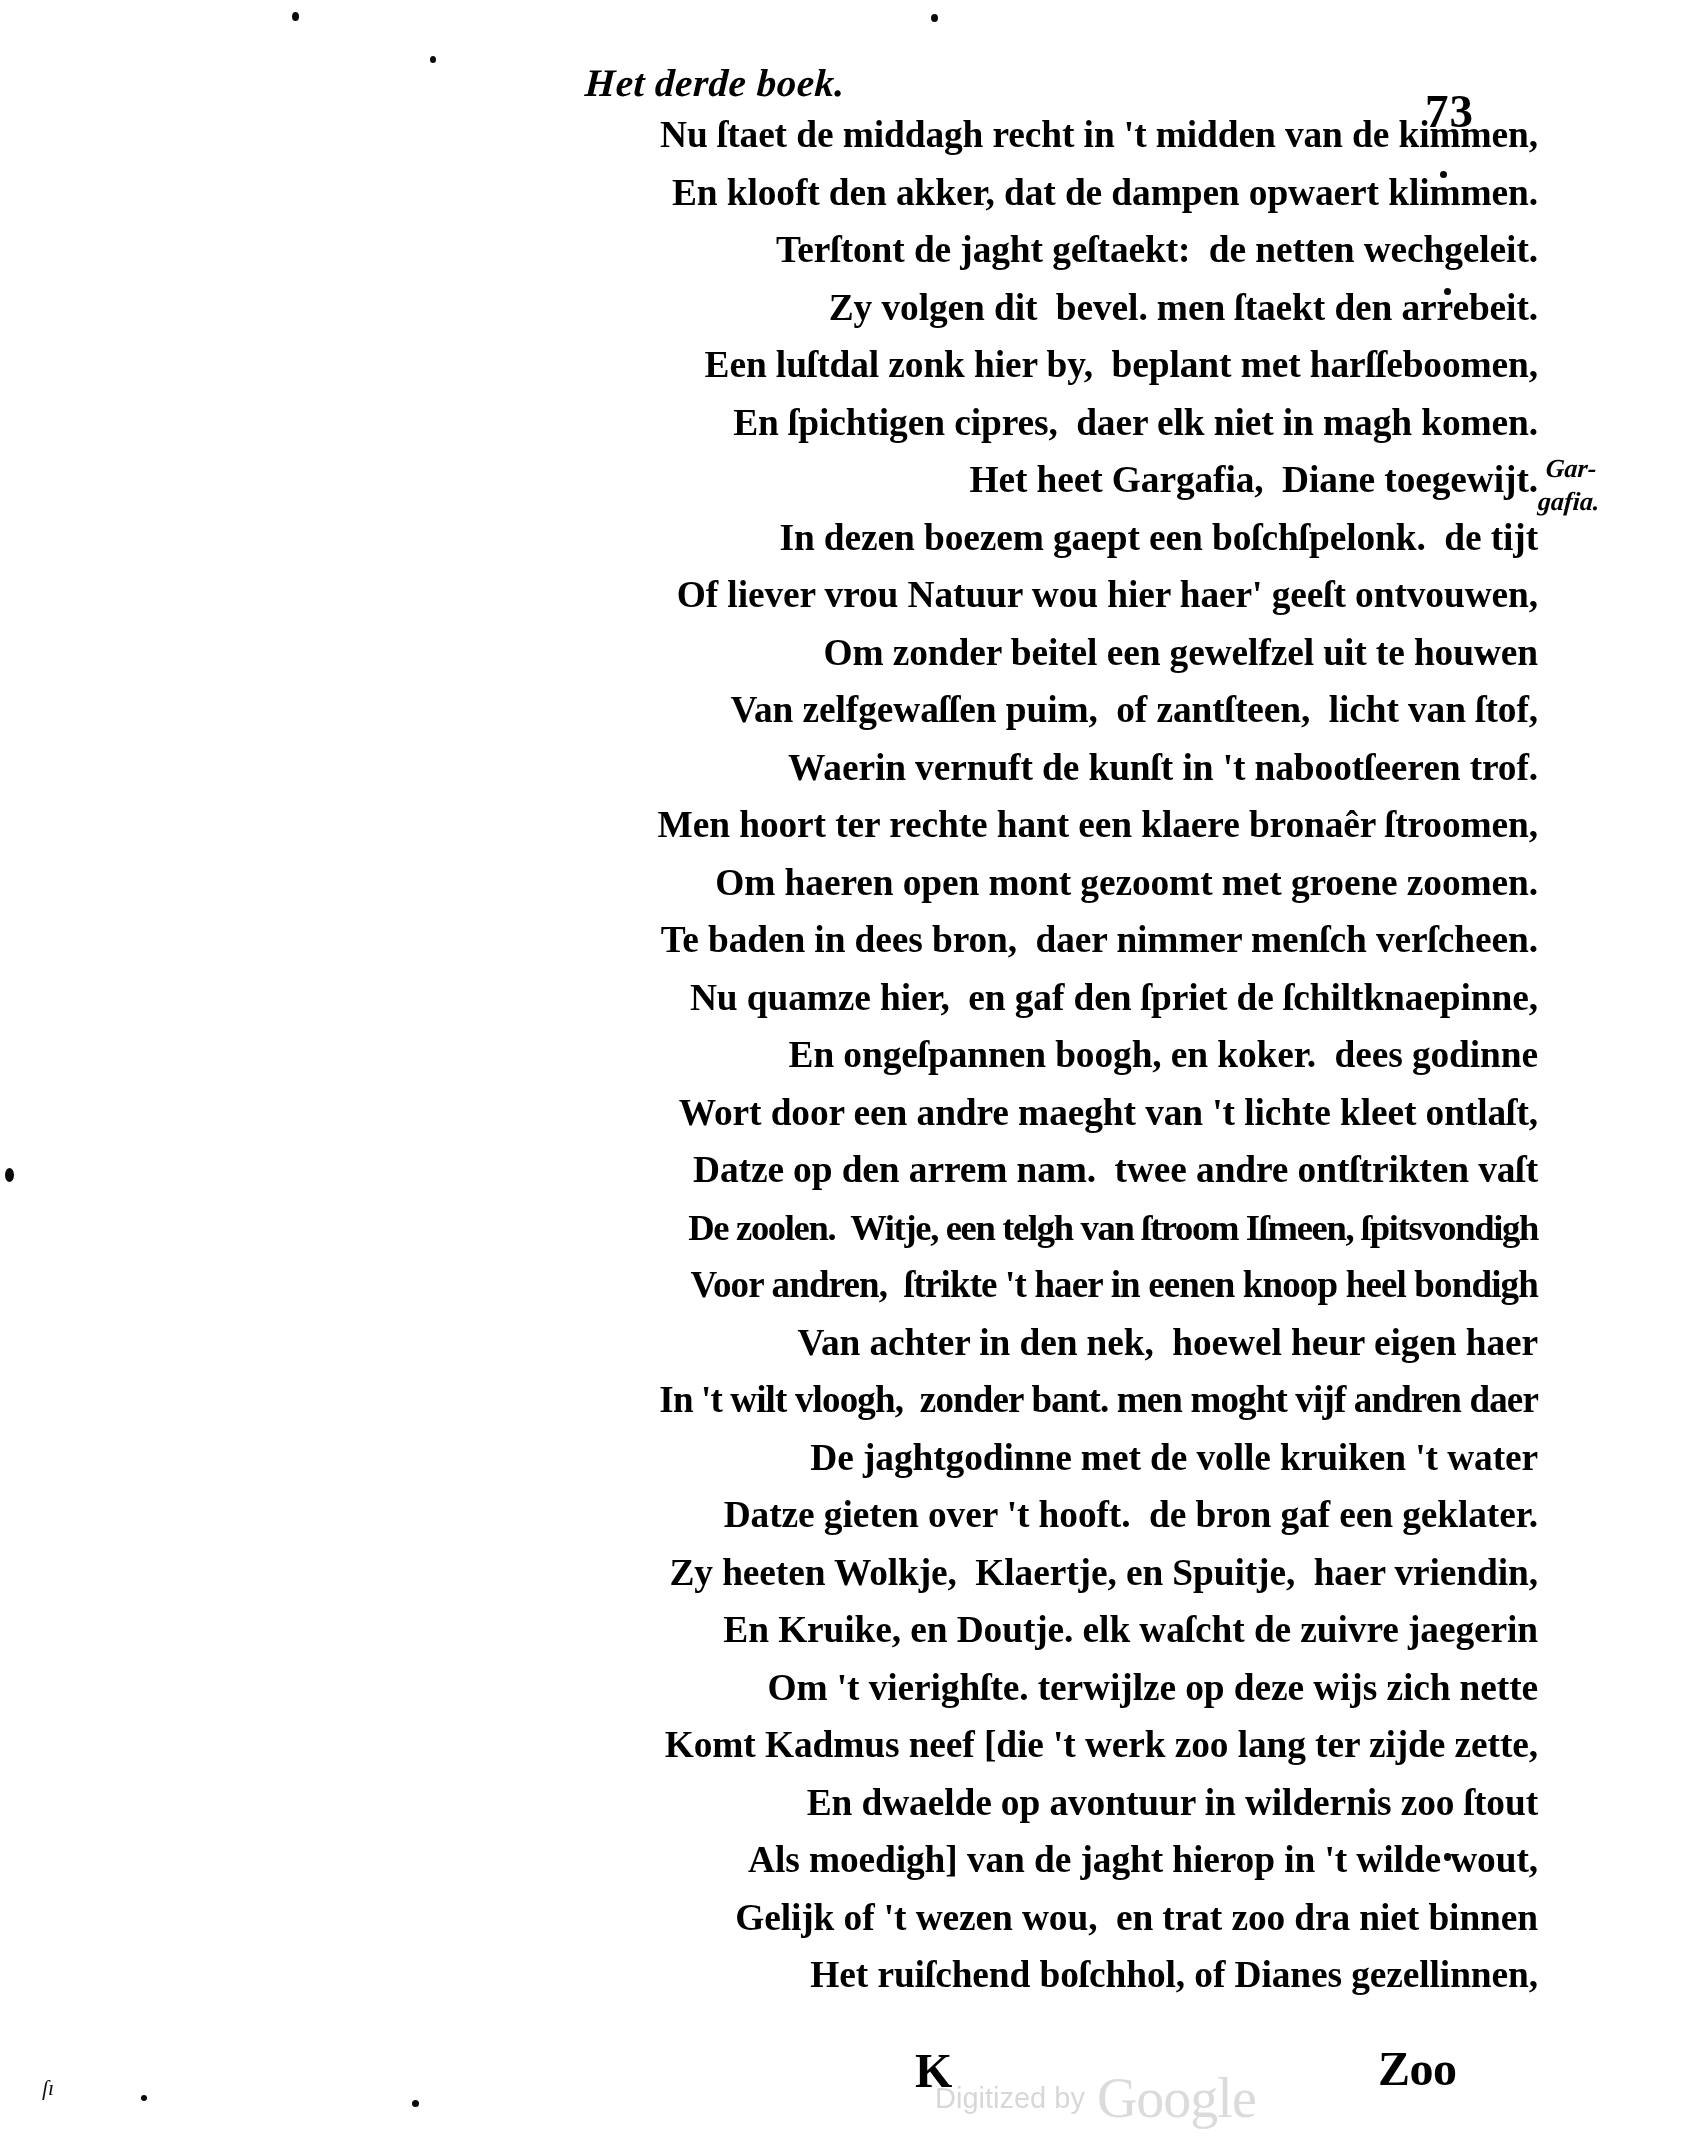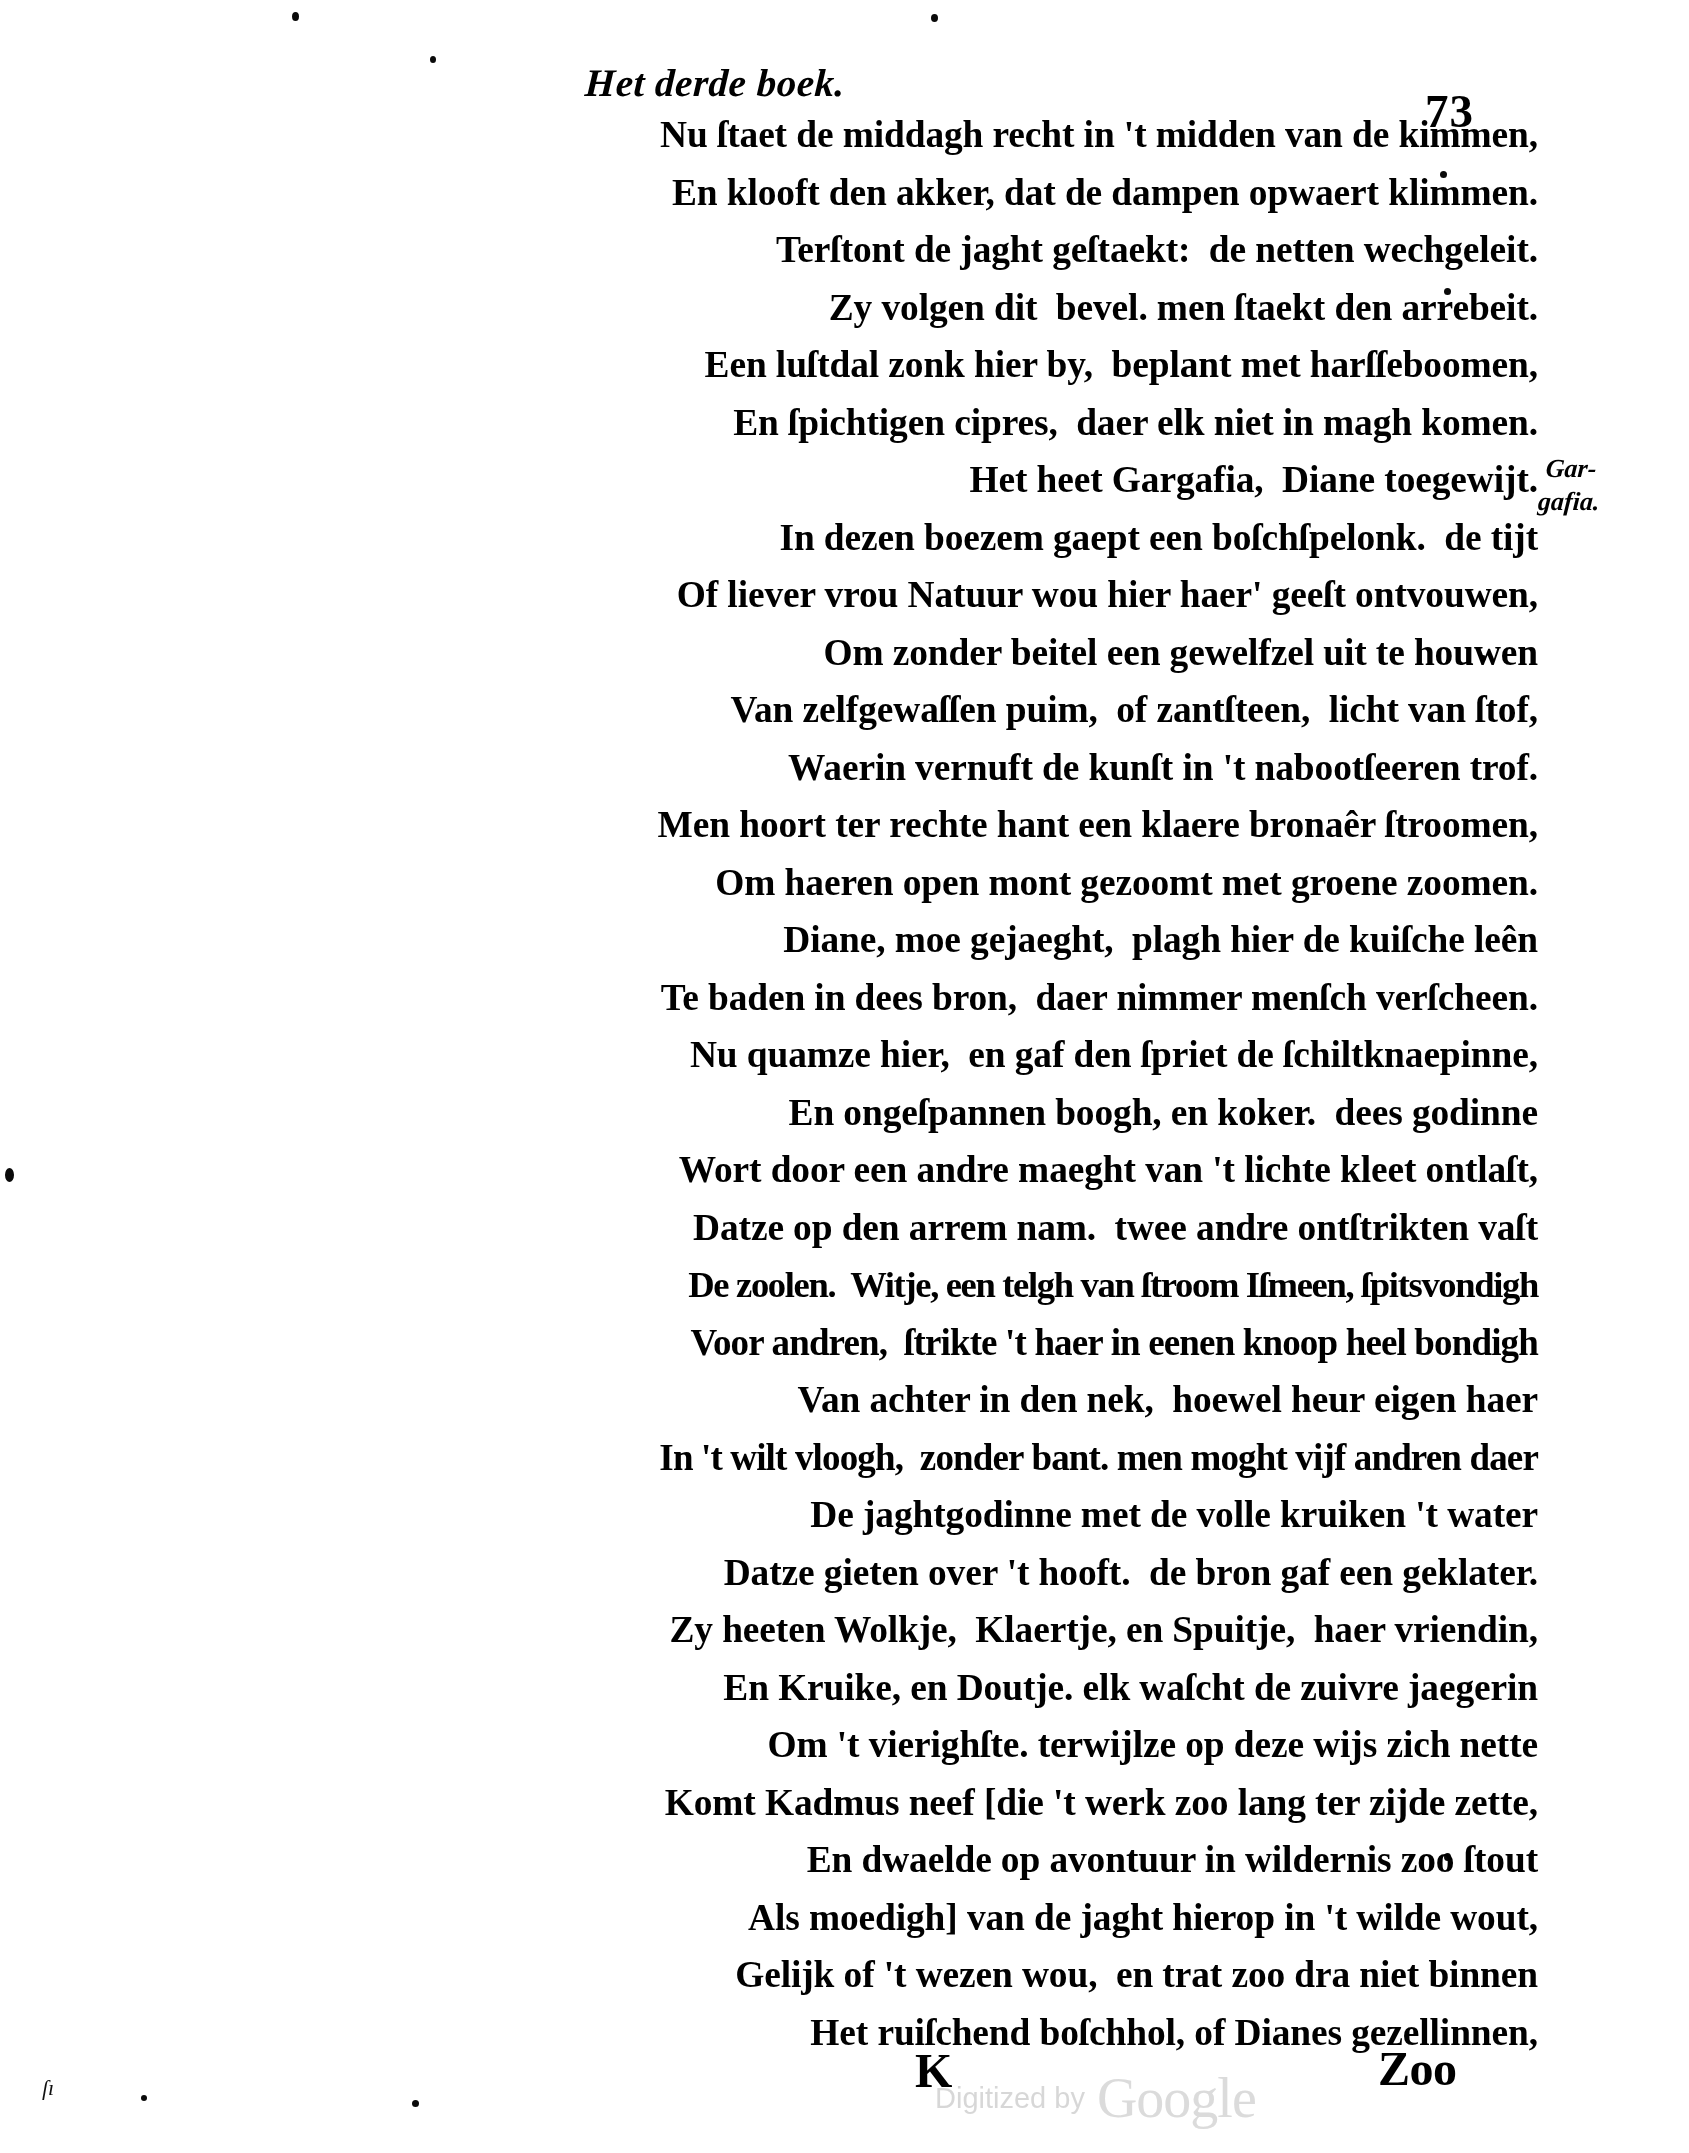--- a/index.html
+++ b/index.html
@@ -180,21 +180,20 @@
       <div class="line indent">Een luſtdal zonk hier by,  beplant met harſſeboomen,</div>
       <div class="line">En ſpichtigen cipres,  daer elk niet in magh komen.</div>
       <div class="line">Het heet Gargafia,  Diane toegewijt.</div>
       <div class="line">In dezen boezem gaept een boſchſpelonk.  de tijt</div>
       <div class="line">Of liever vrou Natuur wou hier haer' geeſt ontvouwen,</div>
       <div class="line">Om zonder beitel een gewelfzel uit te houwen</div>
       <div class="line">Van zelfgewaſſen puim,  of zantſteen,  licht van ſtof,</div>
       <div class="line">Waerin vernuft de kunſt in 't nabootſeeren trof.</div>
       <div class="line">Men hoort ter rechte hant een klaere bronaêr ſtroomen,</div>
       <div class="line">Om haeren open mont gezoomt met groene zoomen.</div>
-      <div class="line">Diane, moe gejaeght,  plagh hier de kuiſche leên</div>
       <div class="line">Te baden in dees bron,  daer nimmer menſch verſcheen.</div>
       <div class="line">Nu quamze hier,  en gaf den ſpriet de ſchiltknaepinne,</div>
       <div class="line">En ongeſpannen boogh, en koker.  dees godinne</div>
       <div class="line">Wort door een andre maeght van 't lichte kleet ontlaſt,</div>
       <div class="line">Datze op den arrem nam.  twee andre ontſtrikten vaſt</div>
       <div class="line tighter">De zoolen.  Witje, een telgh van ſtroom Iſmeen, ſpitsvondigh</div>
       <div class="line tight">Voor andren,  ſtrikte 't haer in eenen knoop heel bondigh</div>
       <div class="line">Van achter in den nek,  hoewel heur eigen haer</div>
       <div class="line tight">In 't wilt vloogh,  zonder bant. men moght vijf andren daer</div>
       <div class="line">De jaghtgodinne met de volle kruiken 't water</div>

